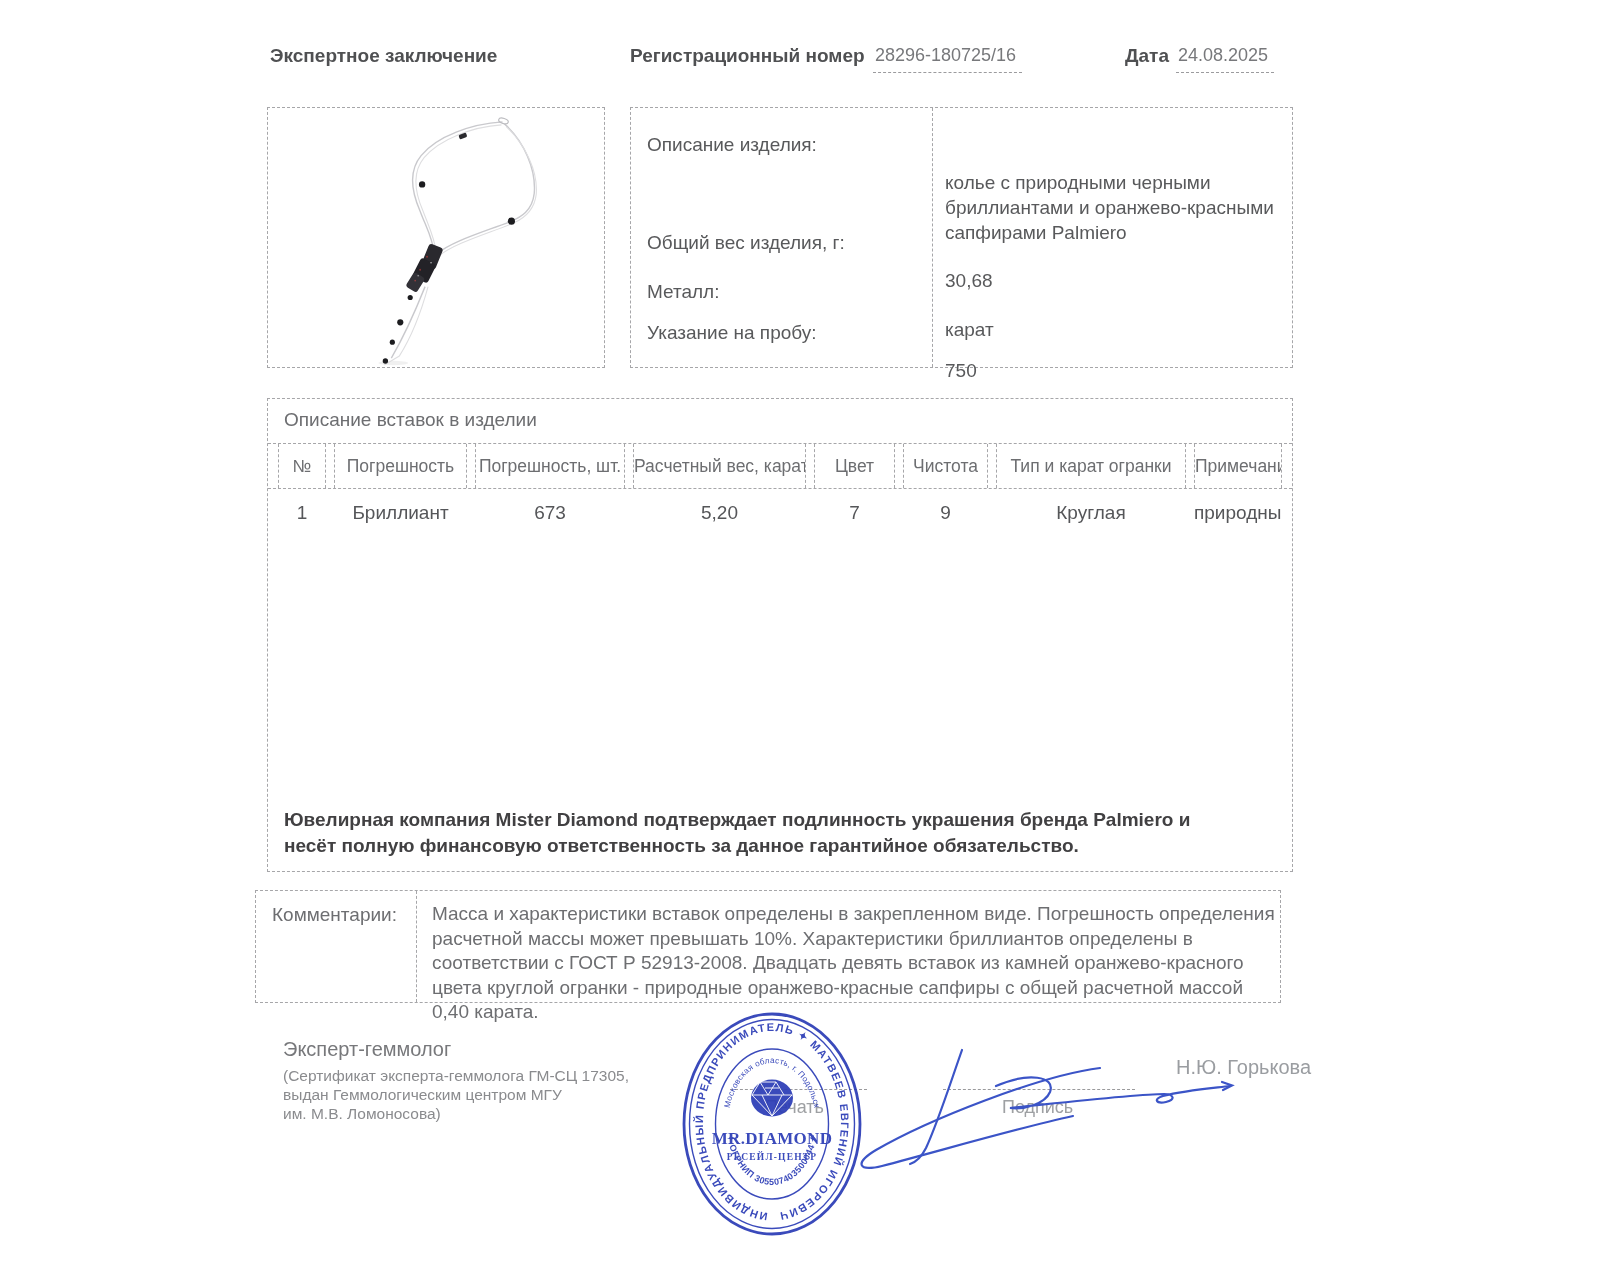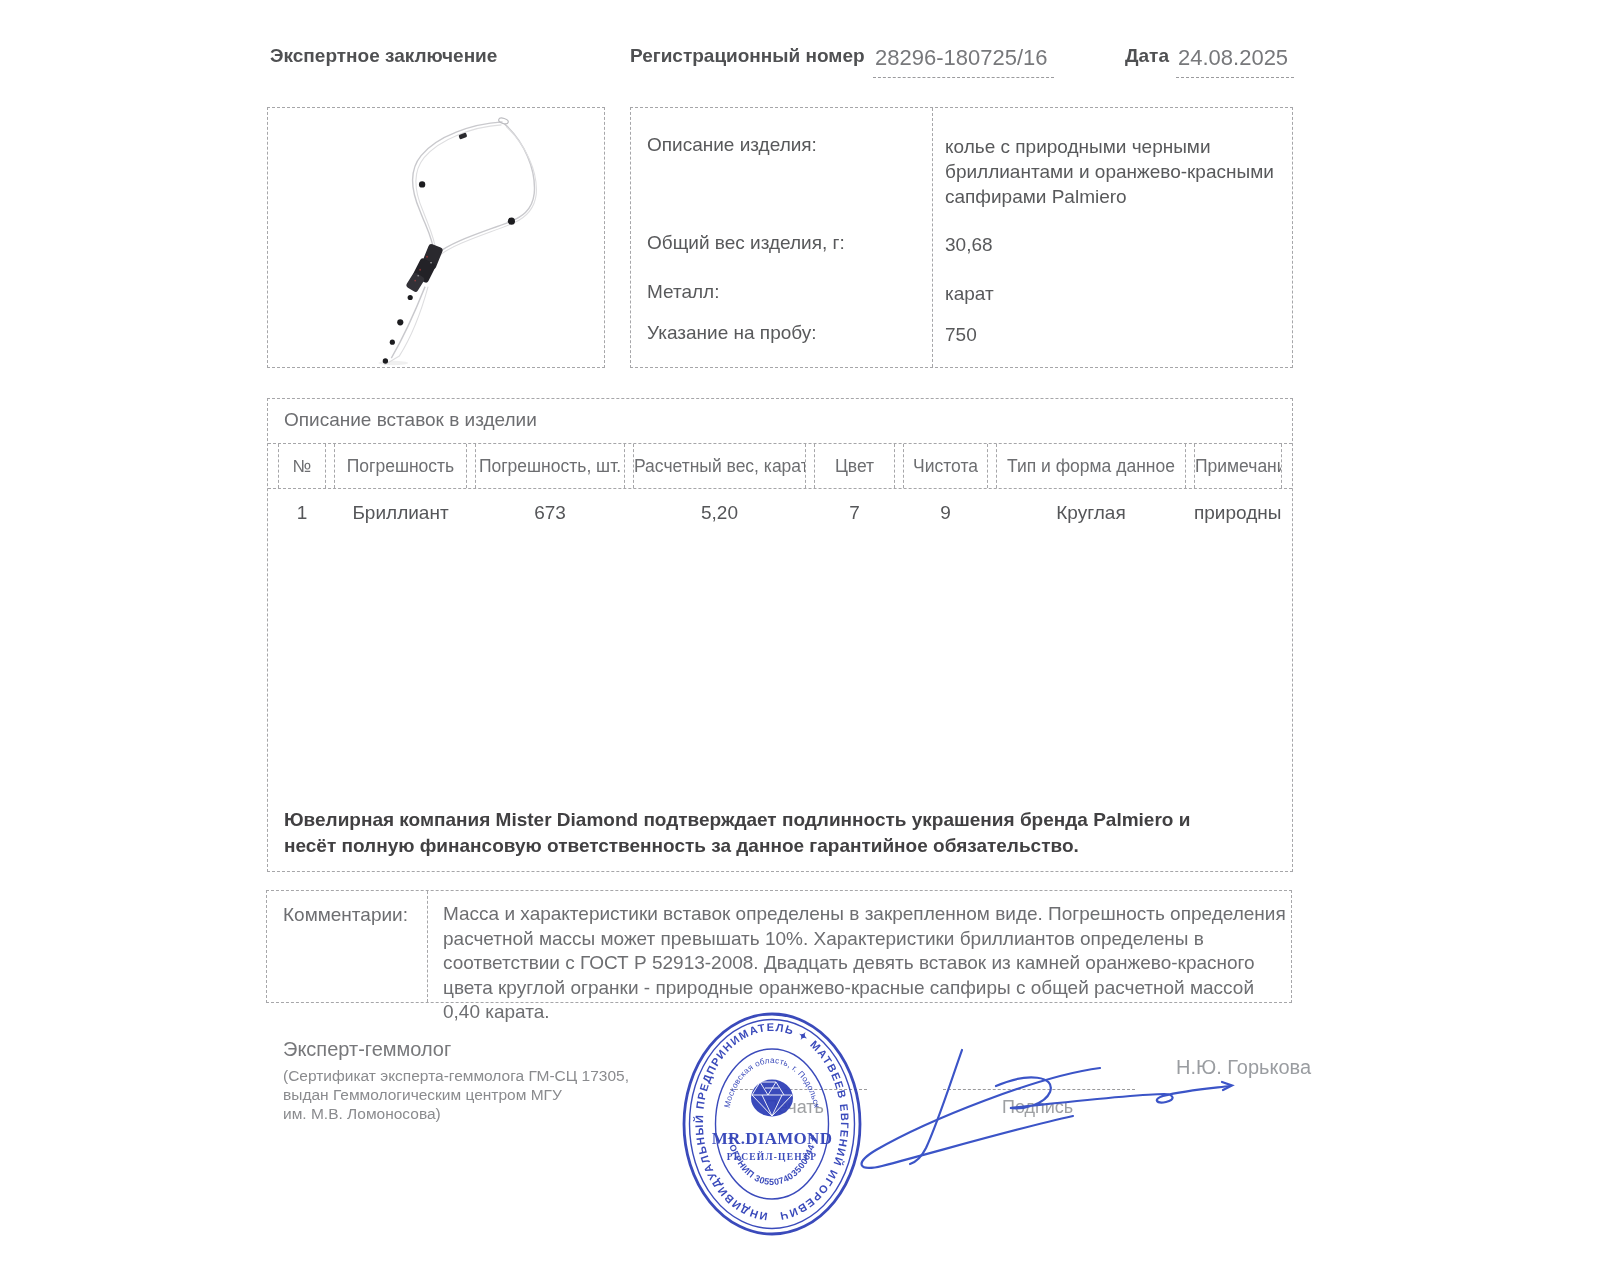--- a/index.html
+++ b/index.html
@@ -6,27 +6,27 @@
   :root { --stamp-blue:#2c3db6; --sig-blue:#3b54c7; }
   html,body { background:#ffffff; }
   body {
     width:1600px; height:1280px; position:relative;
     font-family:"Liberation Sans", sans-serif;
     color:#58595b; overflow:hidden;
   }
   .abs { position:absolute; }
   .dashed-box { border:1px dashed #a6a6a9; position:absolute; background:#fff; }
   .lbl-bold { font-weight:bold; font-size:19px; color:#4f5052; }
-  .val-gray { font-size:22px; color:#77787b; }
+  .val-gray { font-size:18px; color:#77787b; }
   .dash-underline { border-bottom:1px dashed #9b9b9e; padding:0 6px 6px 2px; }
 
   
   .info-divider { position:absolute; left:301px; top:0; bottom:0; width:0; border-left:1px dashed #a6a6a9; }
   .info-label { position:absolute; left:16px; font-size:19px; color:#58595b; }
-  .info-value { position:absolute; left:314px; font-size:19px; color:#58595b; line-height:25px; width:340px; }
+  .info-value { position:absolute; left:314px; font-size:19px; color:#58595b; line-height:25px; width:340px;margin-top:36px; }
 
   
   .tbl-title { position:absolute; left:16px; top:10px; font-size:19px; color:#6d6e71; }
   .t-row { position:absolute; left:0; right:0; display:flex; padding:0 10px; }
   .t-head { top:44px; height:46px; border-top:1px dashed #a6a6a9; border-bottom:1px dashed #a6a6a9; }
   .t-head .cell { border-left:1px dashed #a6a6a9; border-right:1px dashed #a6a6a9;
                   line-height:44px; font-size:17.5px; color:#6d6e71; text-align:center; }
   .t-body { top:92px; height:44px; }
   .t-body .cell { line-height:44px; font-size:19px; color:#555659; text-align:center; }
   .cell { margin-right:8px; white-space:nowrap; overflow:hidden; }
@@ -128,39 +128,39 @@
 <div class="dashed-box" style="left:267px; top:398px; width:1026px; height:474px;">
   <div class="tbl-title">Описание вставок в изделии</div>
 
   <div class="t-row t-head">
     <div class="cell c0">№</div>
     <div class="cell c1">Погрешность</div>
     <div class="cell c2">Погрешность, шт.</div>
     <div class="cell c3">Расчетный вес, карат</div>
     <div class="cell c4">Цвет</div>
     <div class="cell c5">Чистота</div>
-    <div class="cell c6">Тип и форма данное</div>
+    <div class="cell c6">Тип и карат огранки</div>
     <div class="cell c7">Примечание</div>
   </div>
 
   <div class="t-row t-body">
     <div class="cell c0">1</div>
     <div class="cell c1">Бриллиант</div>
     <div class="cell c2">673</div>
     <div class="cell c3">5,20</div>
     <div class="cell c4">7</div>
     <div class="cell c5">9</div>
     <div class="cell c6">Круглая</div>
     <div class="cell c7">природный</div>
   </div>
 
   <div class="statement">Ювелирная компания Mister Diamond подтверждает подлинность украшения бренда Palmiero и несёт полную финансовую ответственность за данное гарантийное обязательство.</div>
 </div>
 
-<div class="dashed-box" style="left:266px; top:890px; width:1026px; height:113px;">
+<div class="dashed-box" style="left:255px; top:890px; width:1026px; height:113px;">
   <div class="com-divider"></div>
   <div class="com-label">Комментарии:</div>
   <div class="com-text">Масса и характеристики вставок определены в закрепленном виде. Погрешность определения расчетной массы может превышать 10%. Характеристики бриллиантов определены в соответствии с ГОСТ Р 52913-2008. Двадцать девять вставок из камней оранжево-красного цвета круглой огранки - природные оранжево-красные сапфиры с общей расчетной массой 0,40 карата.</div>
 </div>
 
 <div class="expert-role">Эксперт-геммолог</div>
 <div class="expert-cert">(Сертификат эксперта-геммолога ГМ-СЦ 17305,
 выдан Геммологическим центром МГУ
 им. М.В. Ломоносова)</div>
 <div class="expert-name">Н.Ю. Горькова</div>

